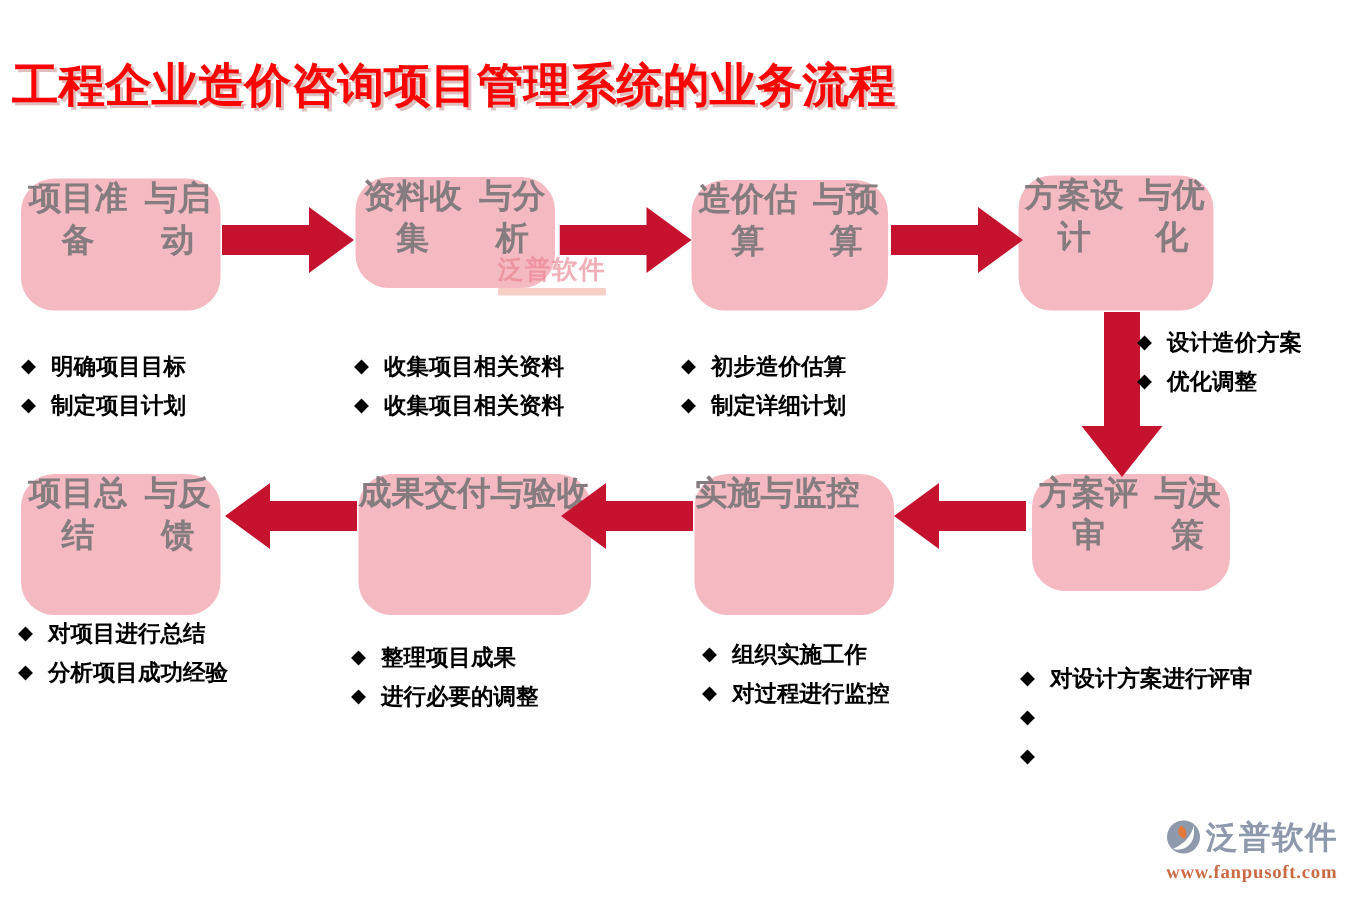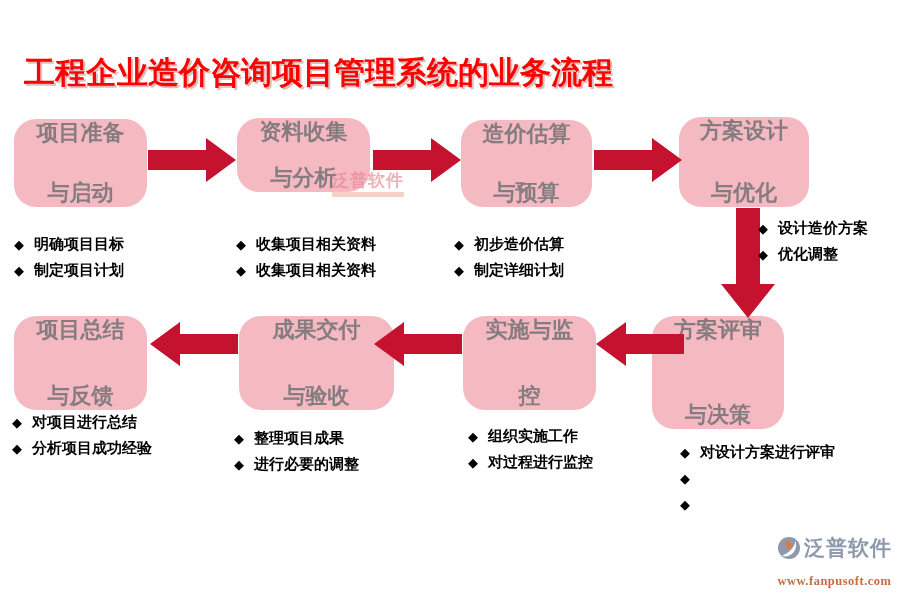--- a/index.html
+++ b/index.html
@@ -1,35 +1,35 @@
 <!DOCTYPE html>
 <html><head>
 <meta charset="utf-8">
 <style>
   html,body{margin:0;padding:0;background:#fff;}
   body{width:900px;height:600px;font-family:"DejaVu Sans","Liberation Sans",sans-serif;}
   .canvas{position:relative;width:900px;height:600px;background:#fff;overflow:hidden;}
 
   .title{
-    position:absolute;left:8px;top:36px;margin:16px;
+    position:absolute;left:8px;top:36px;margin:0;
     font-size:31px;font-weight:bold;color:#fb0300;
     letter-spacing:0px;white-space:nowrap;
     text-shadow:2px 2px 0 rgba(140,20,20,.28);
   }
 
   .box{
     position:absolute;background:#f5b9c2;border-radius:22px;
     color:#857c80;font-weight:bold;font-size:22px;line-height:28px;
-    text-align:center;display:flex;flex-direction:column;justify-content:space-between;
+    text-align:center;display:flex;flex-direction:row;justify-content:flex-start;
   }
   .pos-s1{left:14px;top:119px;width:133px;height:88px}
   .pos-s2{left:237px;top:118px;width:133px;height:74px}
   .pos-s3{left:461px;top:120px;width:131px;height:87px}
   .pos-s4{left:679px;top:117px;width:130px;height:90px}
-  .pos-s5{left:652px;top:316px;width:132px;height:113px}
+  .pos-s5{left:688px;top:316px;width:132px;height:78px}
   .pos-s6{left:463px;top:316px;width:133px;height:94px}
   .pos-s7{left:239px;top:316px;width:155px;height:94px}
   .pos-s8{left:14px;top:316px;width:133px;height:94px}
 
   .arrow{position:absolute;display:block;}
   .pos-a1{left:148px;top:138px}
   .pos-a2{left:373px;top:138px}
   .pos-a3{left:594px;top:138px}
   .pos-a5{left:596px;top:322px}
   .pos-a6{left:374px;top:322px}
@@ -51,21 +51,21 @@
   .watermark{
     position:absolute;left:332px;top:172px;
     color:rgba(232,128,140,.62);font-size:17px;font-weight:bold;letter-spacing:1px;
     line-height:17px;text-align:center;
   }
   .watermark .wm-sub{display:block;height:5px;margin-top:3px;background:rgba(236,150,130,.45);border-radius:1px;}
 
   .logo{position:absolute;right:8px;bottom:11px;display:flex;flex-direction:column;align-items:center;}
   .logo-row{display:flex;align-items:center;gap:3px;}
   .logo-name{font-size:21px;font-weight:bold;color:#8e99ac;letter-spacing:1px;}
-  .logo-url{font-family:"Liberation Serif","DejaVu Serif",serif;font-size:12.5px;font-weight:bold;color:#c96a43;letter-spacing:0.5px;margin-top:12px;}
+  .logo-url{font-family:"Liberation Serif","DejaVu Serif",serif;font-size:12.5px;font-weight:bold;color:#c96a43;letter-spacing:0.5px;margin-top:2px;}
 </style>
 </head>
 <body>
 
 <div class="canvas">
 
   <h1 class="title">工程企业造价咨询项目管理系统的业务流程</h1>
 
   <div class="box pos-s1">
     <div>项目准备</div>

